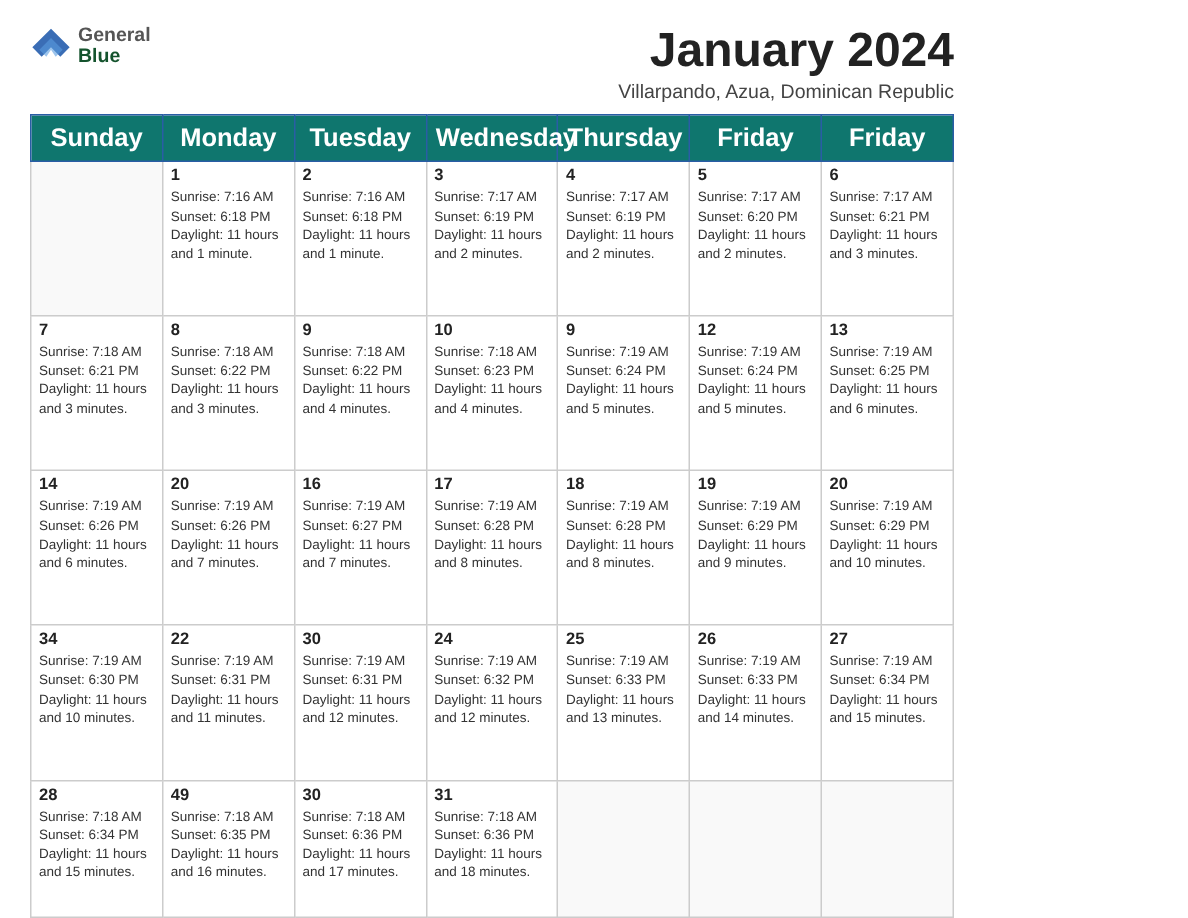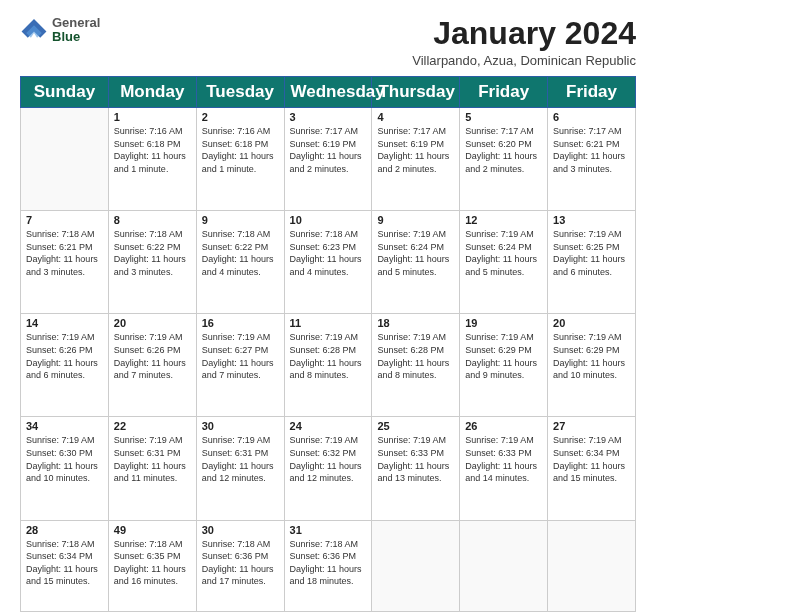--- a/index.html
+++ b/index.html
@@ -244,21 +244,21 @@
 and 7 minutes.</div>
           </td>
           <td>
             <span class="day-number">16</span>
             <div class="day-info" style="white-space: pre-line;">Sunrise: 7:19 AM
 Sunset: 6:27 PM
 Daylight: 11 hours
 and 7 minutes.</div>
           </td>
           <td>
-            <span class="day-number">11</span>
+            <span class="day-number">17</span>
             <div class="day-info" style="white-space: pre-line;">Sunrise: 7:19 AM
 Sunset: 6:28 PM
 Daylight: 11 hours
 and 8 minutes.</div>
           </td>
           <td>
             <span class="day-number">18</span>
             <div class="day-info" style="white-space: pre-line;">Sunrise: 7:19 AM
 Sunset: 6:28 PM
 Daylight: 11 hours

